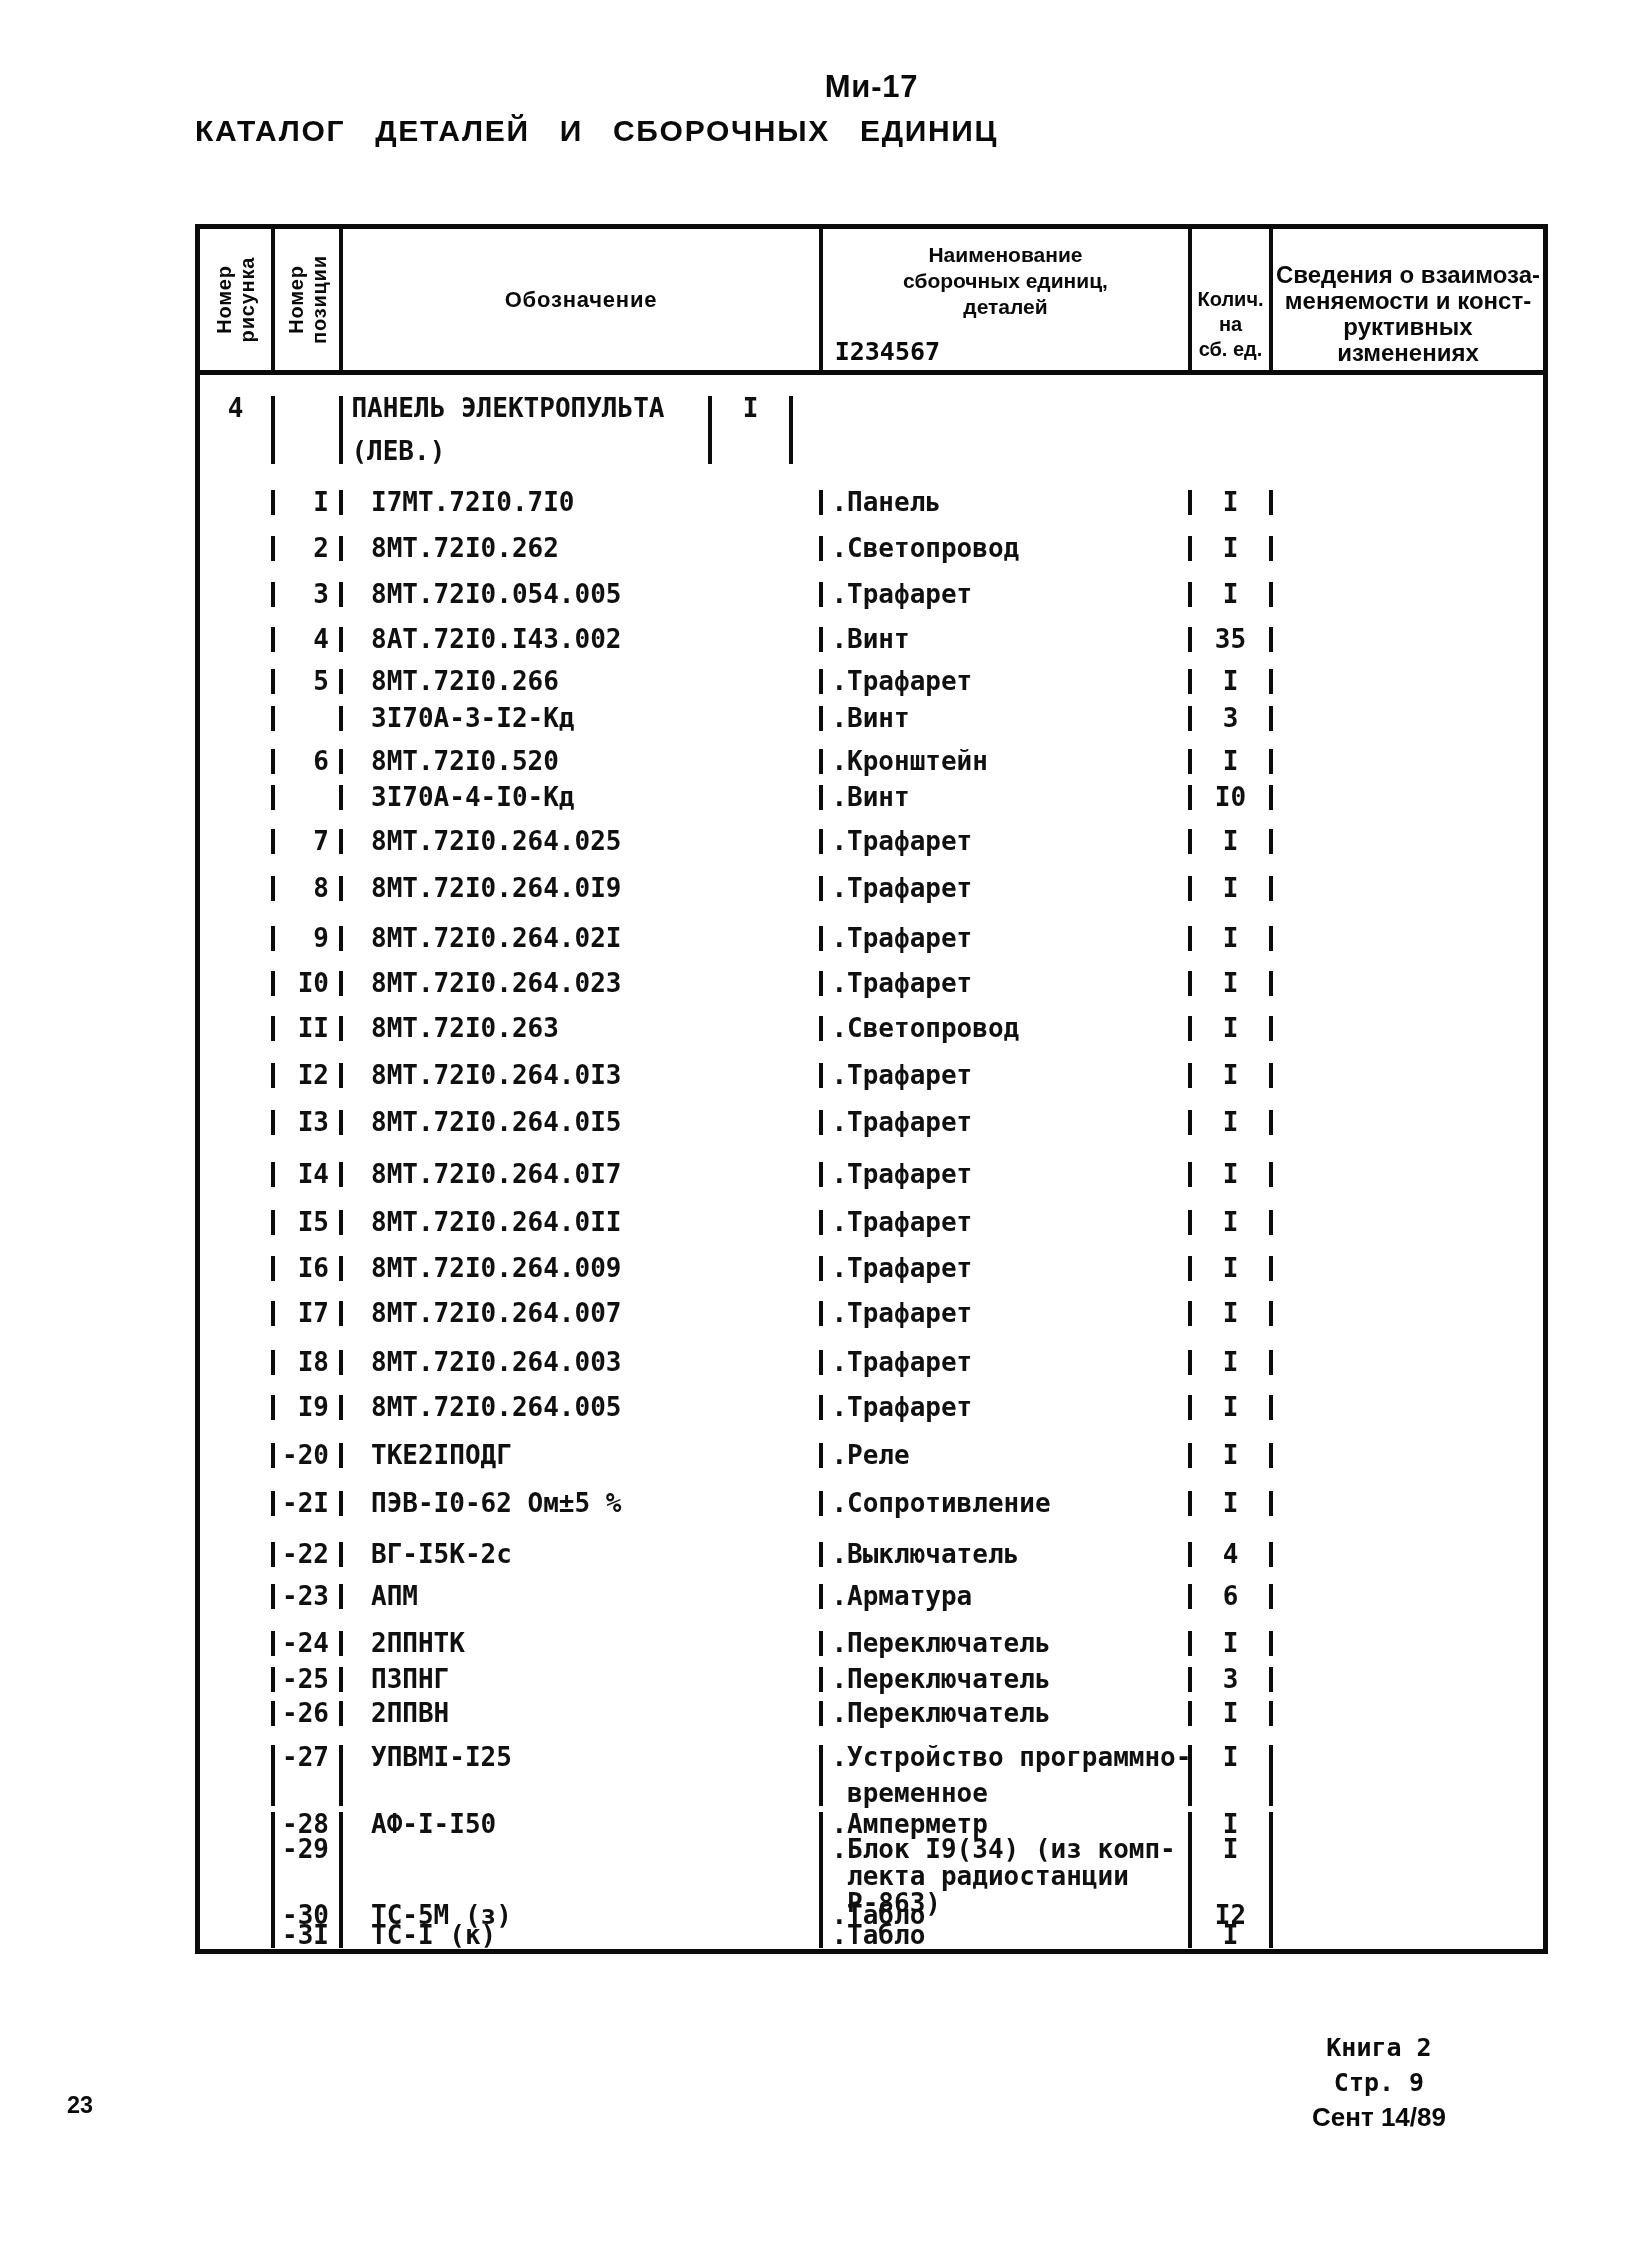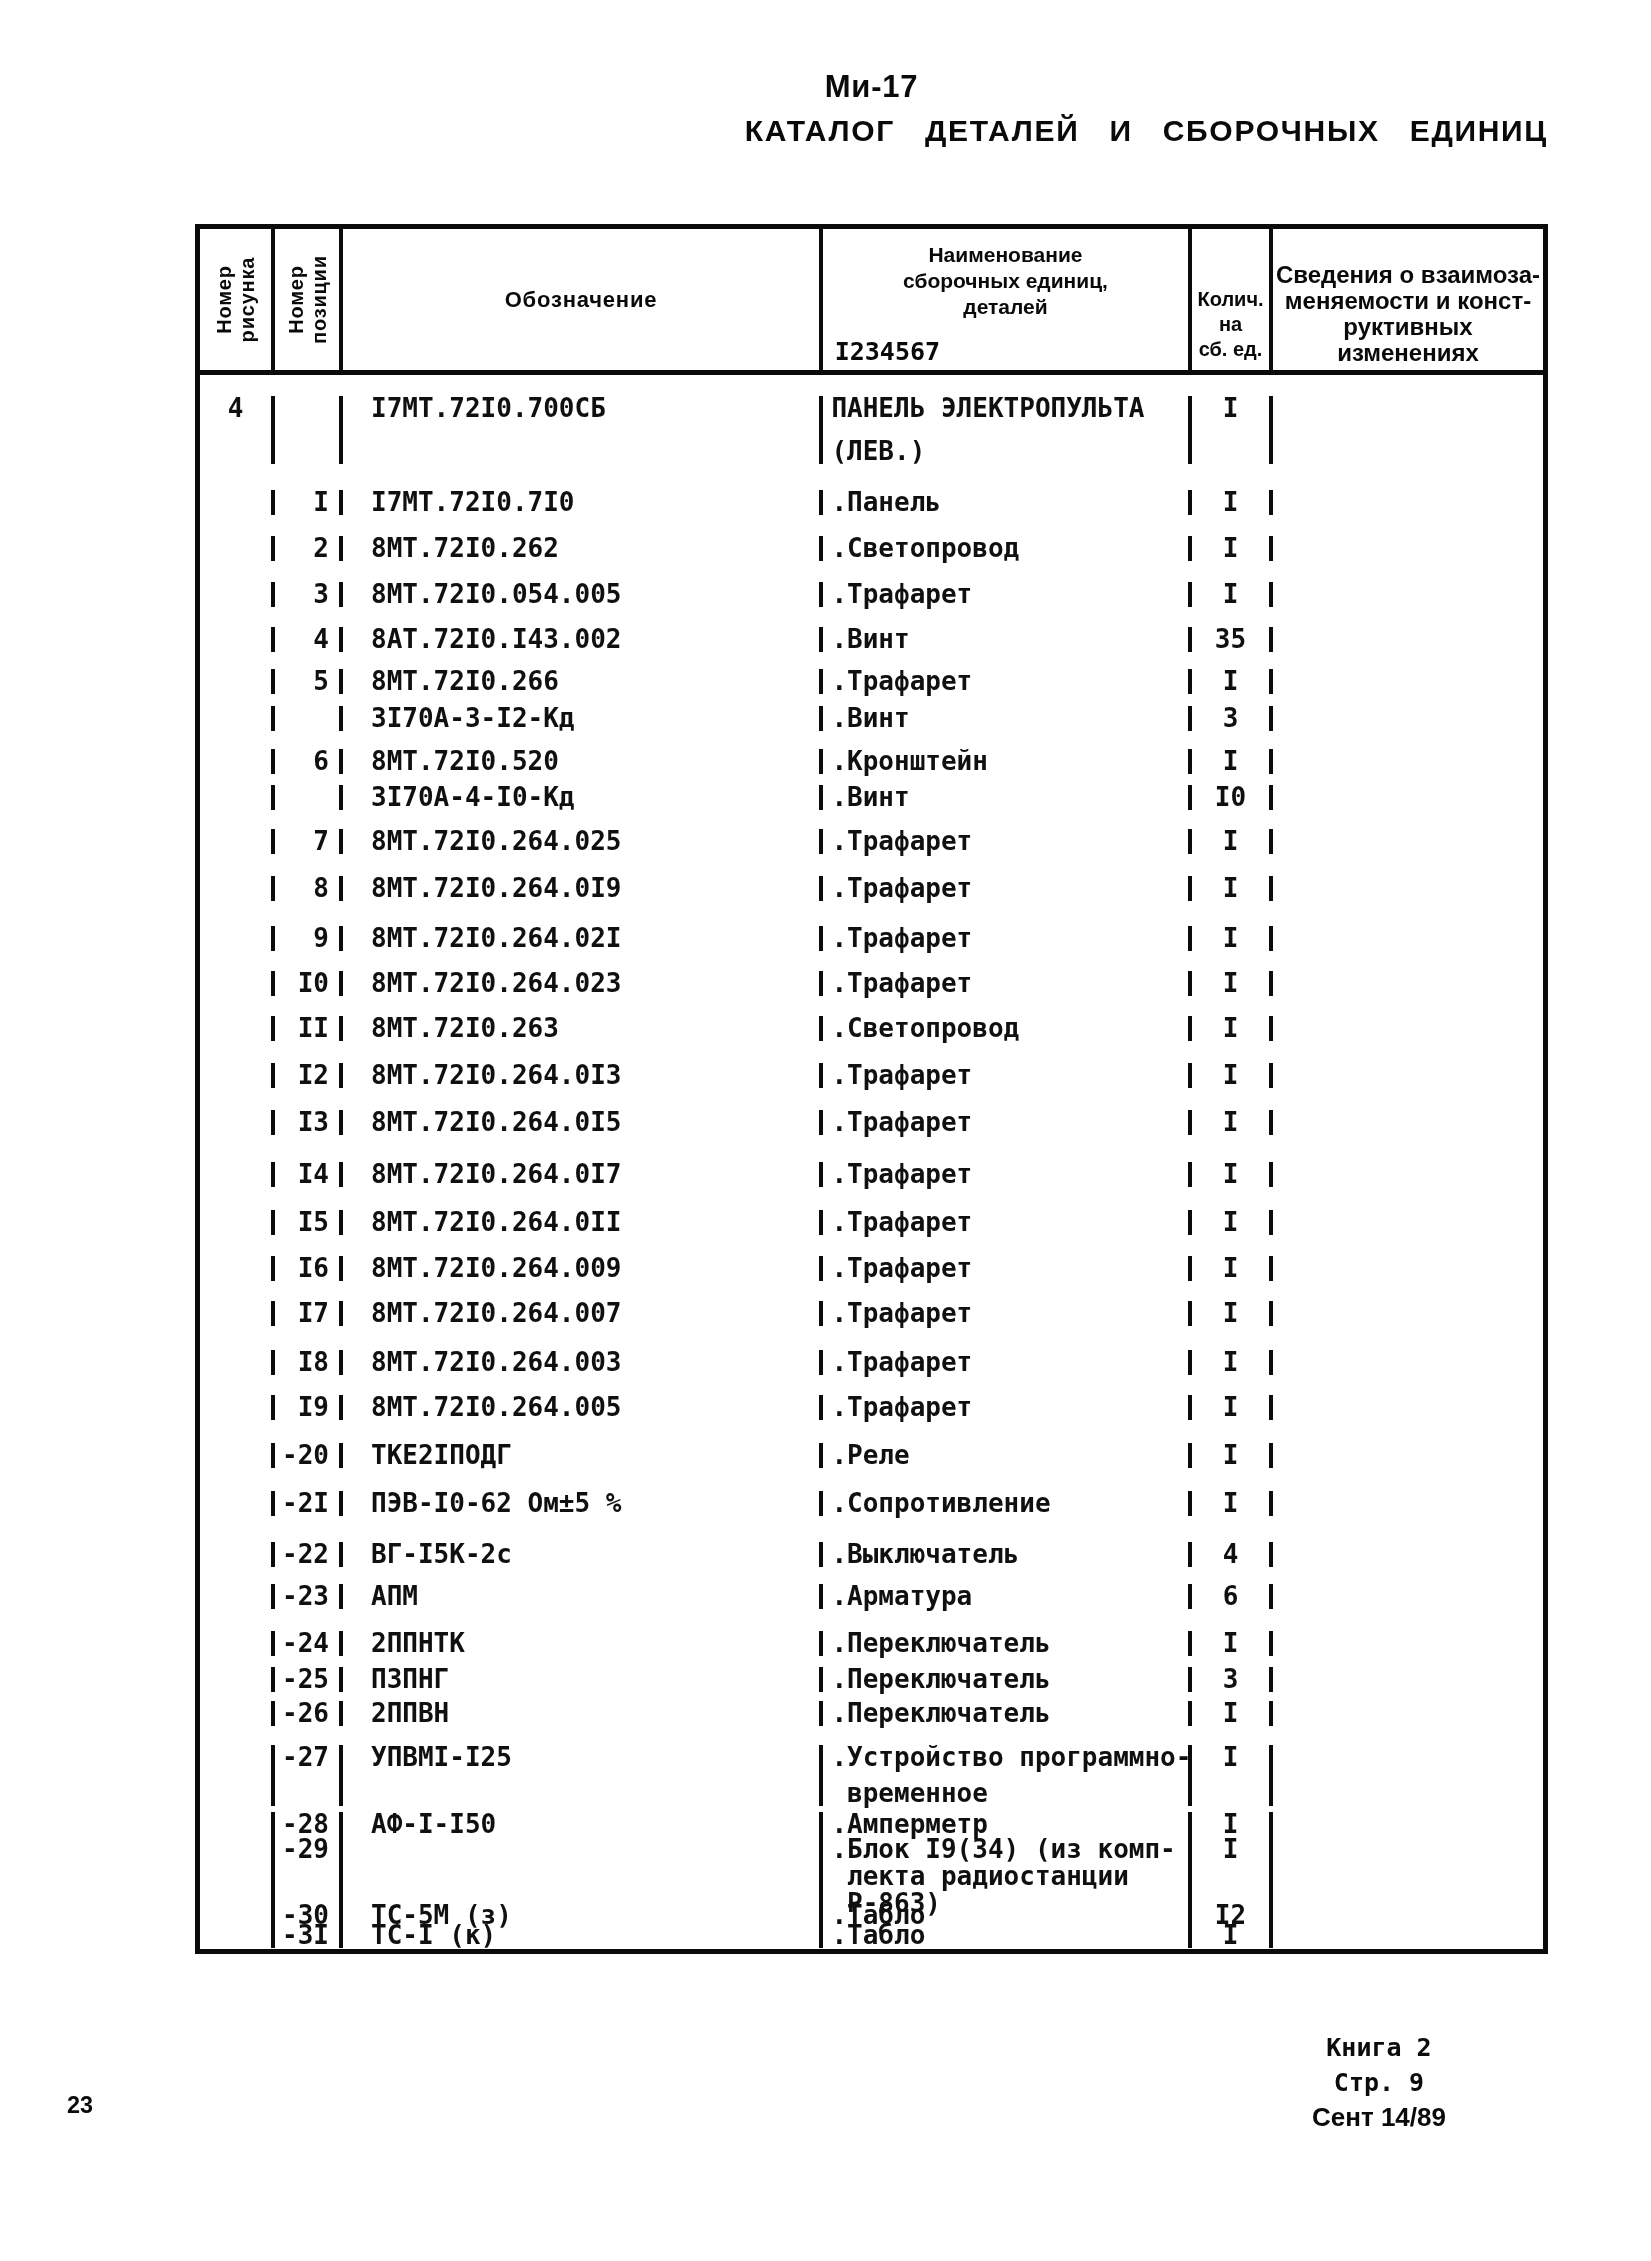--- a/index.html
+++ b/index.html
@@ -5,21 +5,21 @@
   html,body{margin:0;padding:0;background:#ffffff;}
   body{width:1652px;height:2261px;position:relative;overflow:hidden;
        font-family:"DejaVu Sans Mono",monospace;color:#0d0d0d;
        -webkit-font-smoothing:none;}
   .page{position:absolute;inset:0;}
 
   
   .title{position:absolute;top:69px;left:195px;width:1353px;text-align:center;
          font-family:"Liberation Sans",sans-serif;font-weight:700;font-size:31px;
          letter-spacing:0.8px;color:#0a0a0a;}
-  .subtitle{position:absolute;top:114px;left:195px;width:1353px;text-align:right;
+  .subtitle{position:absolute;top:114px;left:195px;width:1353px;text-align:left;
          font-family:"Liberation Sans",sans-serif;font-weight:700;font-size:30px;
          letter-spacing:1.7px;word-spacing:20px;color:#0a0a0a;}
 
   
   .parts-table{position:absolute;left:195px;top:224px;width:1353px;height:1730px;
          border:5.9px solid #0b0b0b;box-sizing:border-box;background:#fff;}
   .t-header{display:flex;height:141px;border-bottom:5px solid #0b0b0b;box-sizing:content-box;}
   .t-body{height:1573px;overflow:hidden;}
 
   .cell{box-sizing:border-box;}
@@ -106,23 +106,20 @@
         <div>меняемости и конст-</div>
         <div>руктивных изменениях</div>
       </div>
     </div>
     <div class="t-body" id="t-body">
         <div class="body-row" style="margin-top: 21px;">
     <div class="cell c-fig">
             <div class="line">4</div>
           </div>
     <div class="cell c-pos"></div>
-    <div class="cell c-des">
-            <div class="line">I7МТ.72I0.700СБ</div>
-          </div>
     <div class="cell c-name">
             <div class="line">ПАНЕЛЬ ЭЛЕКТРОПУЛЬТА</div>
             <div class="line">(ЛЕВ.)</div>
           </div>
     <div class="cell c-qty">
             <div class="line">I</div>
           </div>
     <div class="cell c-info"></div>
   </div>
         <div class="body-row" style="margin-top: 26px;">

